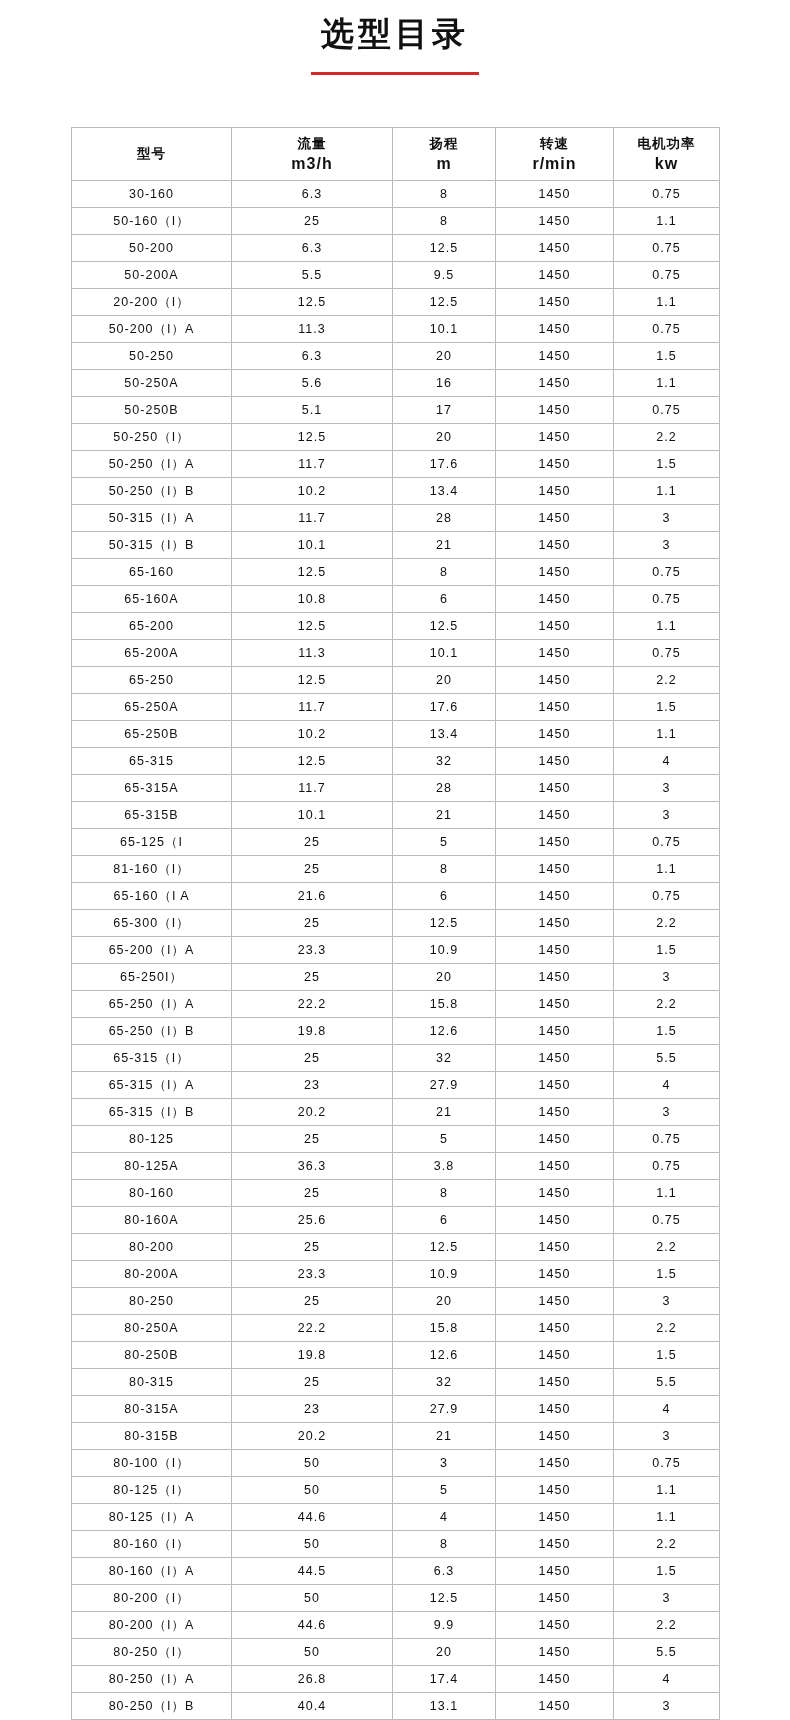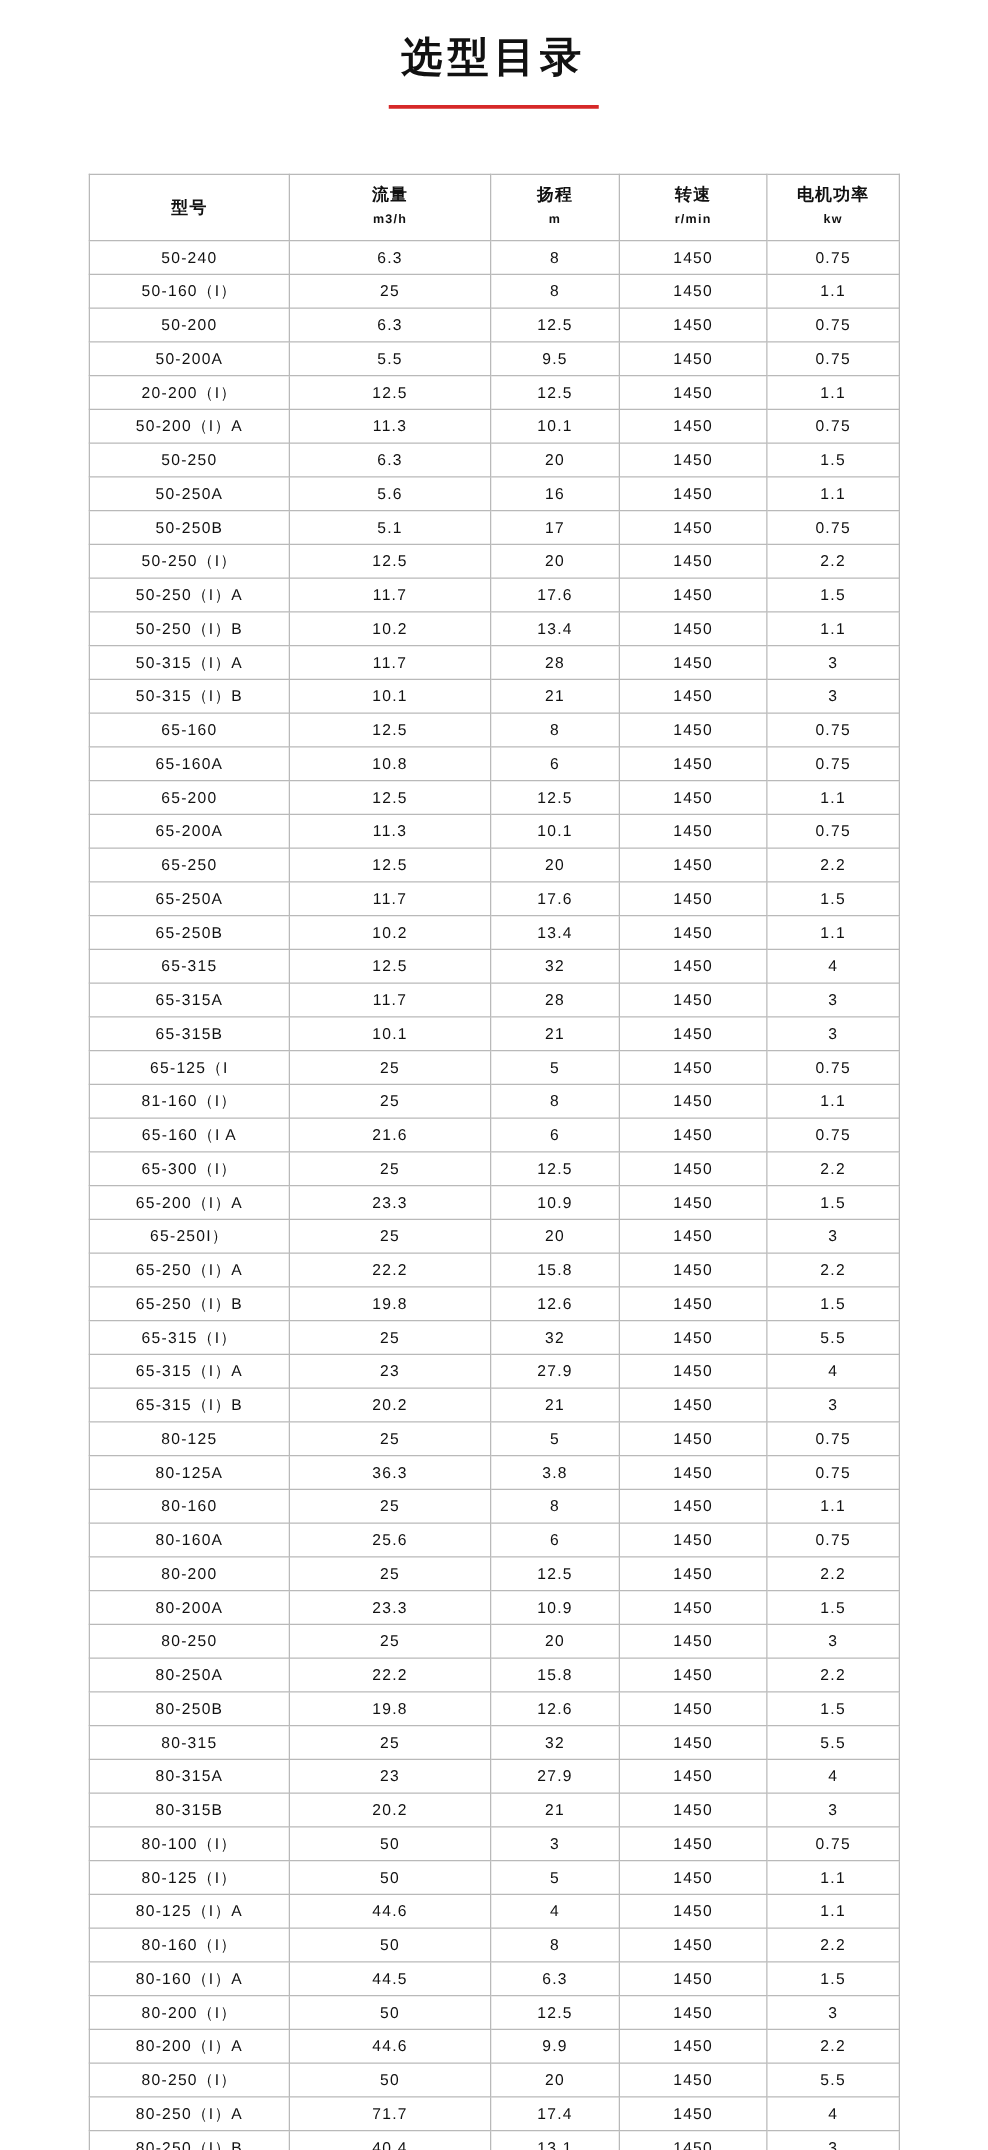--- a/index.html
+++ b/index.html
@@ -13,21 +13,21 @@
     font-family: "Liberation Sans", sans-serif;
     color: #000000;
   }
   .page {
     width: 790px;
     box-sizing: border-box;
     padding: 0;
   }
   .title-block {
     text-align: center;
-    padding-top: 24px;
+    padding-top: 12px;
   }
   .title {
     font-family: "Liberation Sans", sans-serif;
     font-size: 33px;
     font-weight: bold;
     letter-spacing: 4px;
     color: #111111;
     line-height: 44px;
     margin: 0;
   }
@@ -59,21 +59,21 @@
     overflow: hidden;
   }
   table.spec thead th {
     height: 52px;
     font-weight: bold;
     font-size: 13.5px;
     line-height: 18px;
   }
   table.spec thead th .unit {
     display: block;
-    font-size: 10px;
+    font-size: 16px;
     font-weight: bold;
     letter-spacing: 1px;
     margin-top: 2px;
   }
   col.c0 { width: 160px; }
   col.c1 { width: 161px; }
   col.c2 { width: 103px; }
   col.c3 { width: 118px; }
   col.c4 { width: 106px; }
 </style>
@@ -100,21 +100,21 @@
         <tr>
             <th><span>型号</span></th>
             <th><span>流量</span><span class="unit">m3/h</span></th>
             <th><span>扬程</span><span class="unit">m</span></th>
             <th><span>转速</span><span class="unit">r/min</span></th>
             <th><span>电机功率</span><span class="unit">kw</span></th>
           </tr>
       </thead>
       <tbody>
           <tr>
-            <td>50-240</td>
+            <td>30-160</td>
             <td>6.3</td>
             <td>8</td>
             <td>1450</td>
             <td>0.75</td>
           </tr>
           <tr>
             <td>50-160（I）</td>
             <td>25</td>
             <td>8</td>
             <td>1450</td>
@@ -486,21 +486,21 @@
           </tr>
           <tr>
             <td>80-250（I）</td>
             <td>50</td>
             <td>20</td>
             <td>1450</td>
             <td>5.5</td>
           </tr>
           <tr>
             <td>80-250（I）A</td>
-            <td>71.7</td>
+            <td>26.8</td>
             <td>17.4</td>
             <td>1450</td>
             <td>4</td>
           </tr>
           <tr>
             <td>80-250（I）B</td>
             <td>40.4</td>
             <td>13.1</td>
             <td>1450</td>
             <td>3</td>

